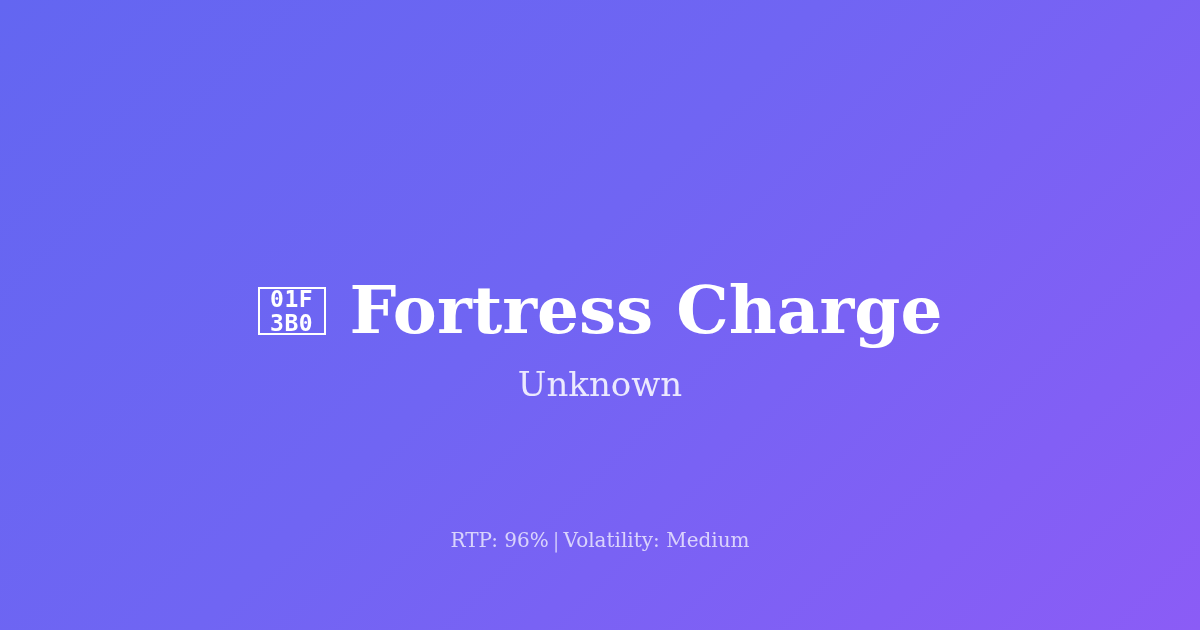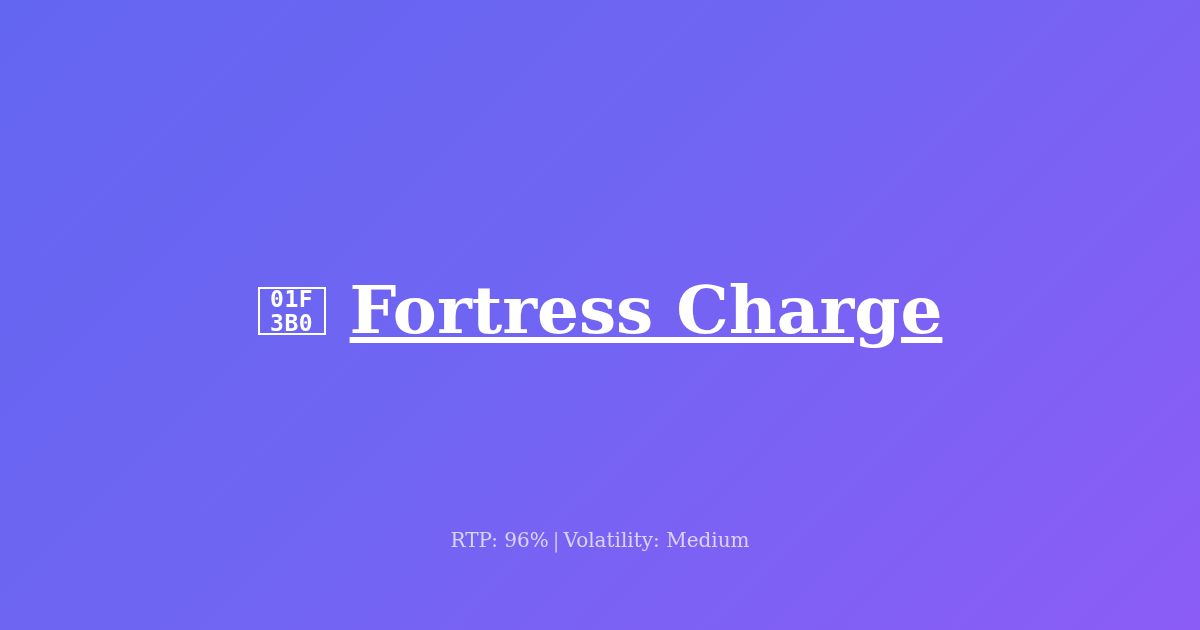--- a/index.html
+++ b/index.html
@@ -66,21 +66,20 @@
   }
 
   .game-title {
     font-family: "DejaVu Serif", "Liberation Serif", serif;
     font-size: 66px;
     font-weight: 700;
     line-height: 1.04;
     color: #ffffff;
     letter-spacing: 0px;
     white-space: nowrap;
-    text-decoration: underline;
   }
 
   
   .game-subtitle {
     position: absolute;
     top: 364px;
     left: 0;
     right: 0;
     text-align: center;
     font-family: "DejaVu Serif", "Liberation Serif", serif;
@@ -118,18 +117,19 @@
 
     <span class="tofu-glyph">
       <span class="tofu-line">01F</span>
       <span class="tofu-line">3B0</span>
     </span>
 
     <h1 class="game-title">Fortress Charge</h1>
 
   </div>
 
+  <div class="game-subtitle">Unknown</div>
 
   <div class="game-stats">
     <span>RTP: 96%</span><span class="stat-sep">|</span><span>Volatility: Medium</span>
   </div>
 
 </div>
 
 </body></html>

